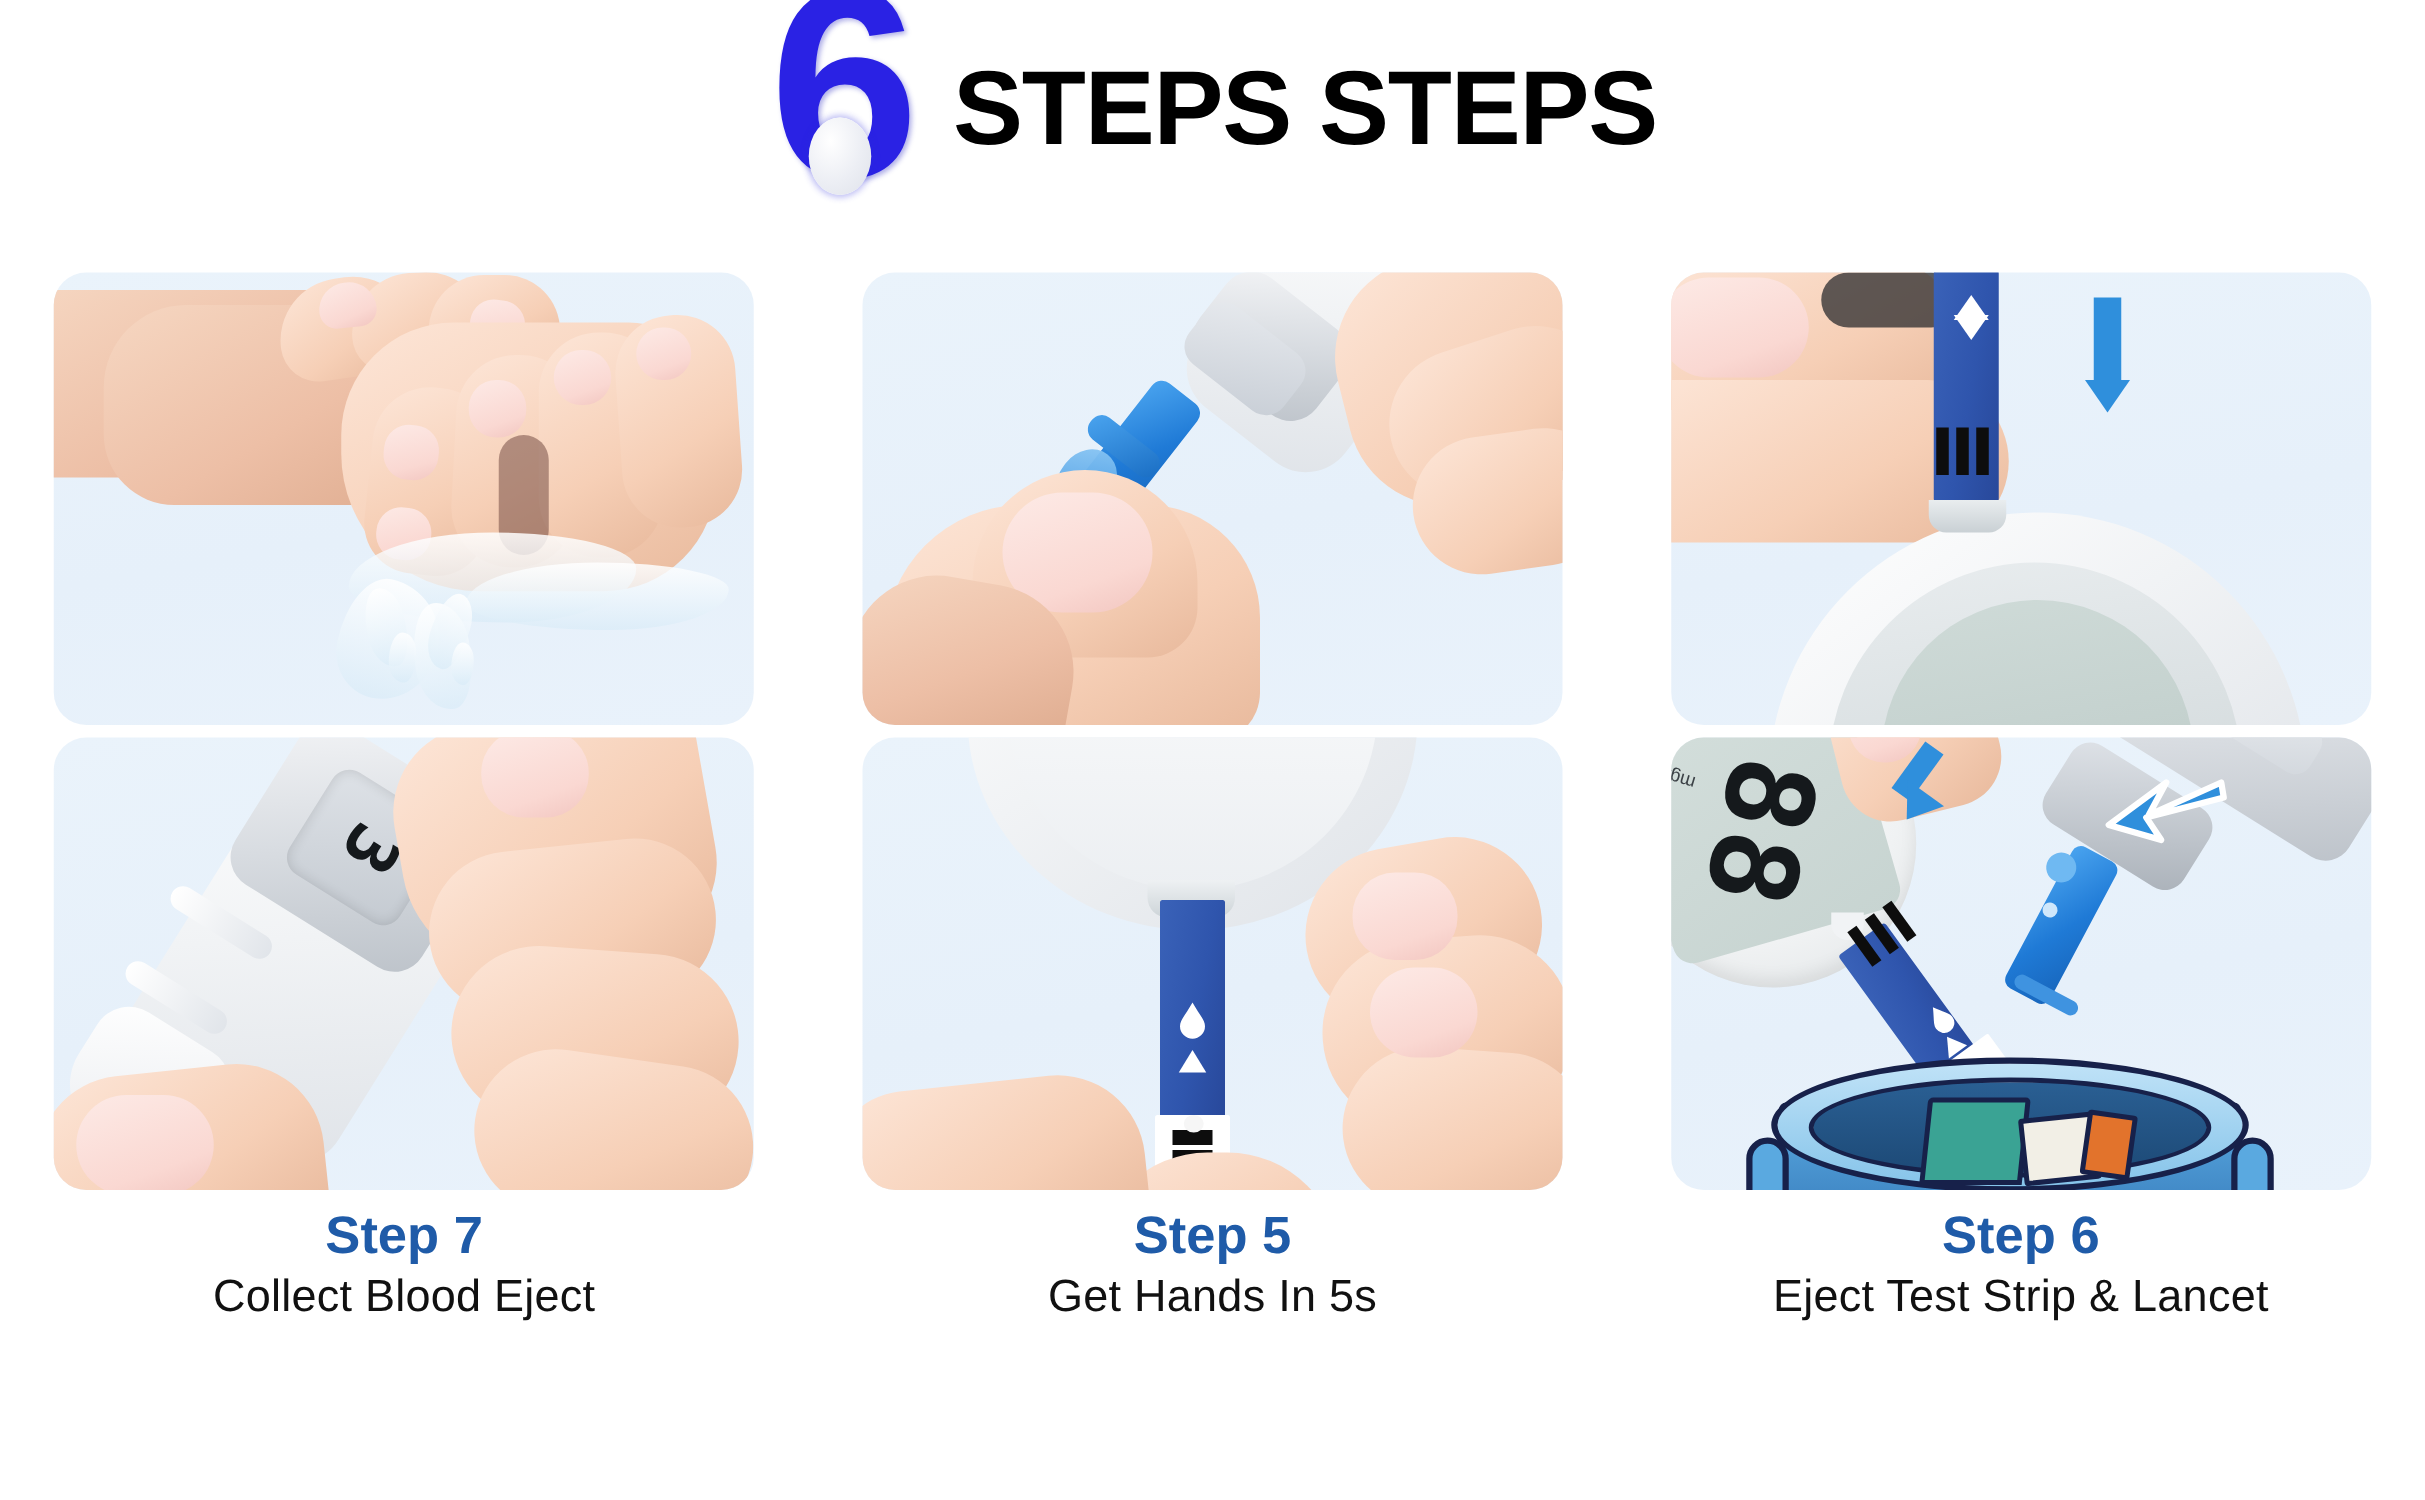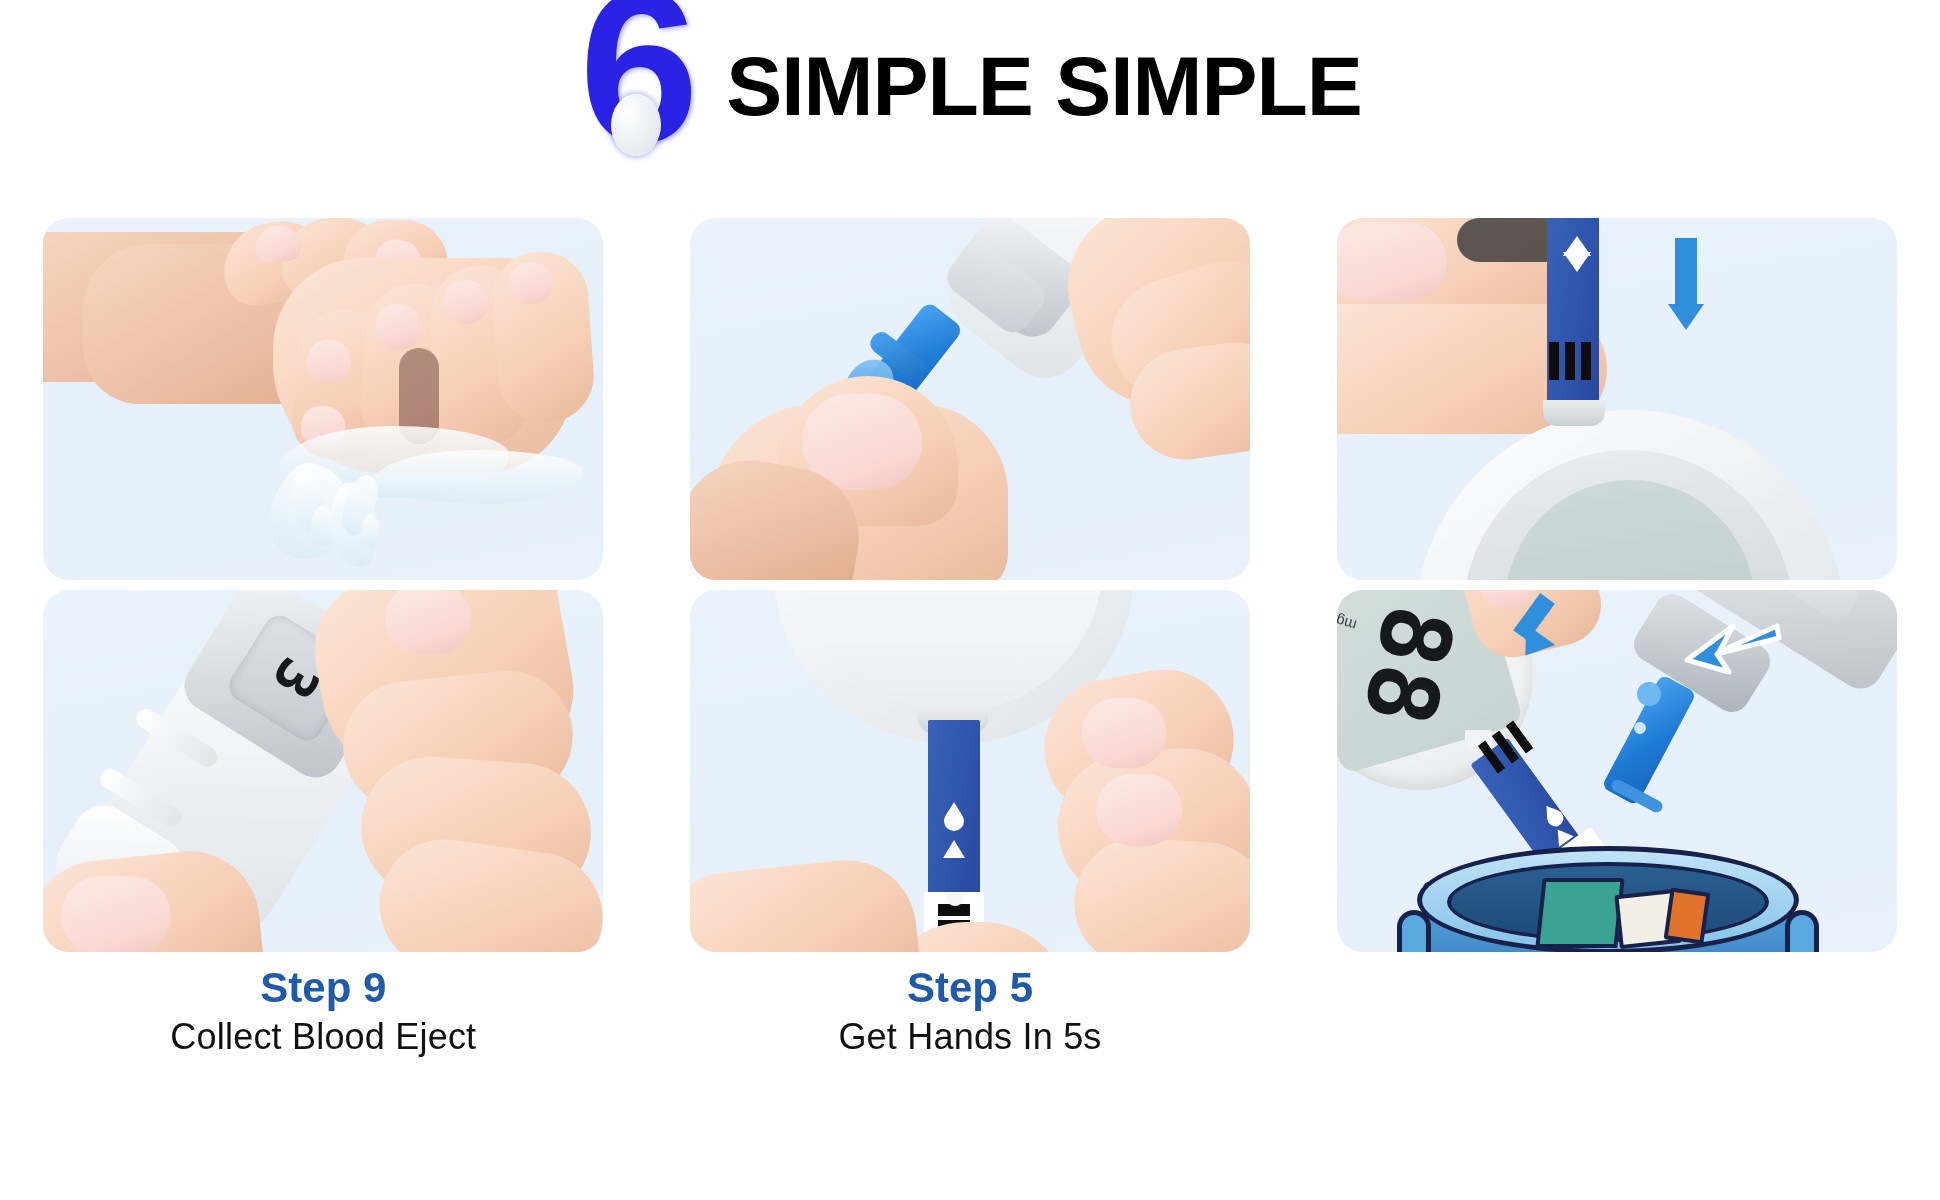--- a/index.html
+++ b/index.html
@@ -166,21 +166,21 @@
 </head>
 <body>
 
 <div class="page">
 
   <div class="header">
     <div class="hero-num">
       <span class="glyph">6</span>
       <span class="inner-hole"></span>
     </div>
-    <div class="hero-title">SIMPLE SIMPLE</div>
+    <div class="hero-title">STEPS STEPS</div>
   </div>
 
   <div class="grid">
 
     <div class="cell">
       <div class="card">
         <div class="art">
 
           <div style="position:absolute;left:-30px;top:14px;width:330px;height:150px;border-radius:0 90px 70px 0/0 70px 70px 0;" class="skin"></div>
           <div style="position:absolute;left:40px;top:26px;width:300px;height:160px;border-radius:70px 90px 80px 60px;" class="skin"></div>
@@ -306,21 +306,21 @@
           <div style="position:absolute;left:300px;top:86px;width:230px;height:130px;border-radius:70px;transform:rotate(-6deg);" class="skin-lite"></div>
           <div style="position:absolute;left:318px;top:170px;width:230px;height:140px;border-radius:70px;transform:rotate(4deg);" class="skin-lite"></div>
           <div style="position:absolute;left:336px;top:256px;width:224px;height:130px;border-radius:70px;transform:rotate(8deg);" class="skin-lite"></div>
           <div style="position:absolute;left:342px;top:-6px;width:86px;height:70px;border-radius:34px;" class="nail"></div>
 
           <div style="position:absolute;left:-14px;top:266px;width:230px;height:130px;border-radius:70px 70px 20px 20px;transform:rotate(-6deg);" class="skin-lite"></div>
           <div style="position:absolute;left:18px;top:286px;width:110px;height:80px;border-radius:40px;" class="nail"></div>
         </div>
       </div>
       <div class="caption">
-        <div class="step-title">Step 9</div>
+        <div class="step-title">Step 7</div>
         <div class="step-desc">Collect Blood Eject</div>
       </div>
     </div>
 
     <div class="cell">
       <div class="card">
         <div class="art">
 
           <div style="position:absolute;left:84px;top:-186px;width:360px;height:340px;border-radius:50%;" class="white-dev"></div>
           <div style="position:absolute;left:116px;top:-168px;width:296px;height:290px;border-radius:50%;background:linear-gradient(180deg,#ffffff,#eceff2);"></div>
@@ -402,16 +402,20 @@
           <div style="position:absolute;left:60px;top:320px;width:34px;height:120px;border:5px solid #17214a;border-radius:18px;background:#5aa9e0;"></div>
           <div style="position:absolute;left:448px;top:320px;width:34px;height:120px;border:5px solid #17214a;border-radius:18px;background:#5aa9e0;"></div>
           <div class="bin-rim" style="position:absolute;left:80px;top:256px;width:382px;height:108px;"></div>
           <div class="bin-hole" style="position:absolute;left:110px;top:272px;width:322px;height:80px;"></div>
 
           <div class="trash-a" style="position:absolute;left:202px;top:288px;width:82px;height:70px;border-radius:4px 4px 0 0;transform:skewX(-6deg);"></div>
           <div class="trash-b" style="position:absolute;left:280px;top:302px;width:62px;height:54px;border-radius:3px;transform:rotate(-6deg);"></div>
           <div class="trash-c" style="position:absolute;left:330px;top:300px;width:40px;height:52px;border-radius:3px;transform:rotate(8deg);"></div>
         </div>
       </div>
+      <div class="caption">
+        <div class="step-title">Step 6</div>
+        <div class="step-desc">Eject Test Strip &amp; Lancet</div>
+      </div>
     </div>
 
   </div>
 </div>
 
 </body></html>

